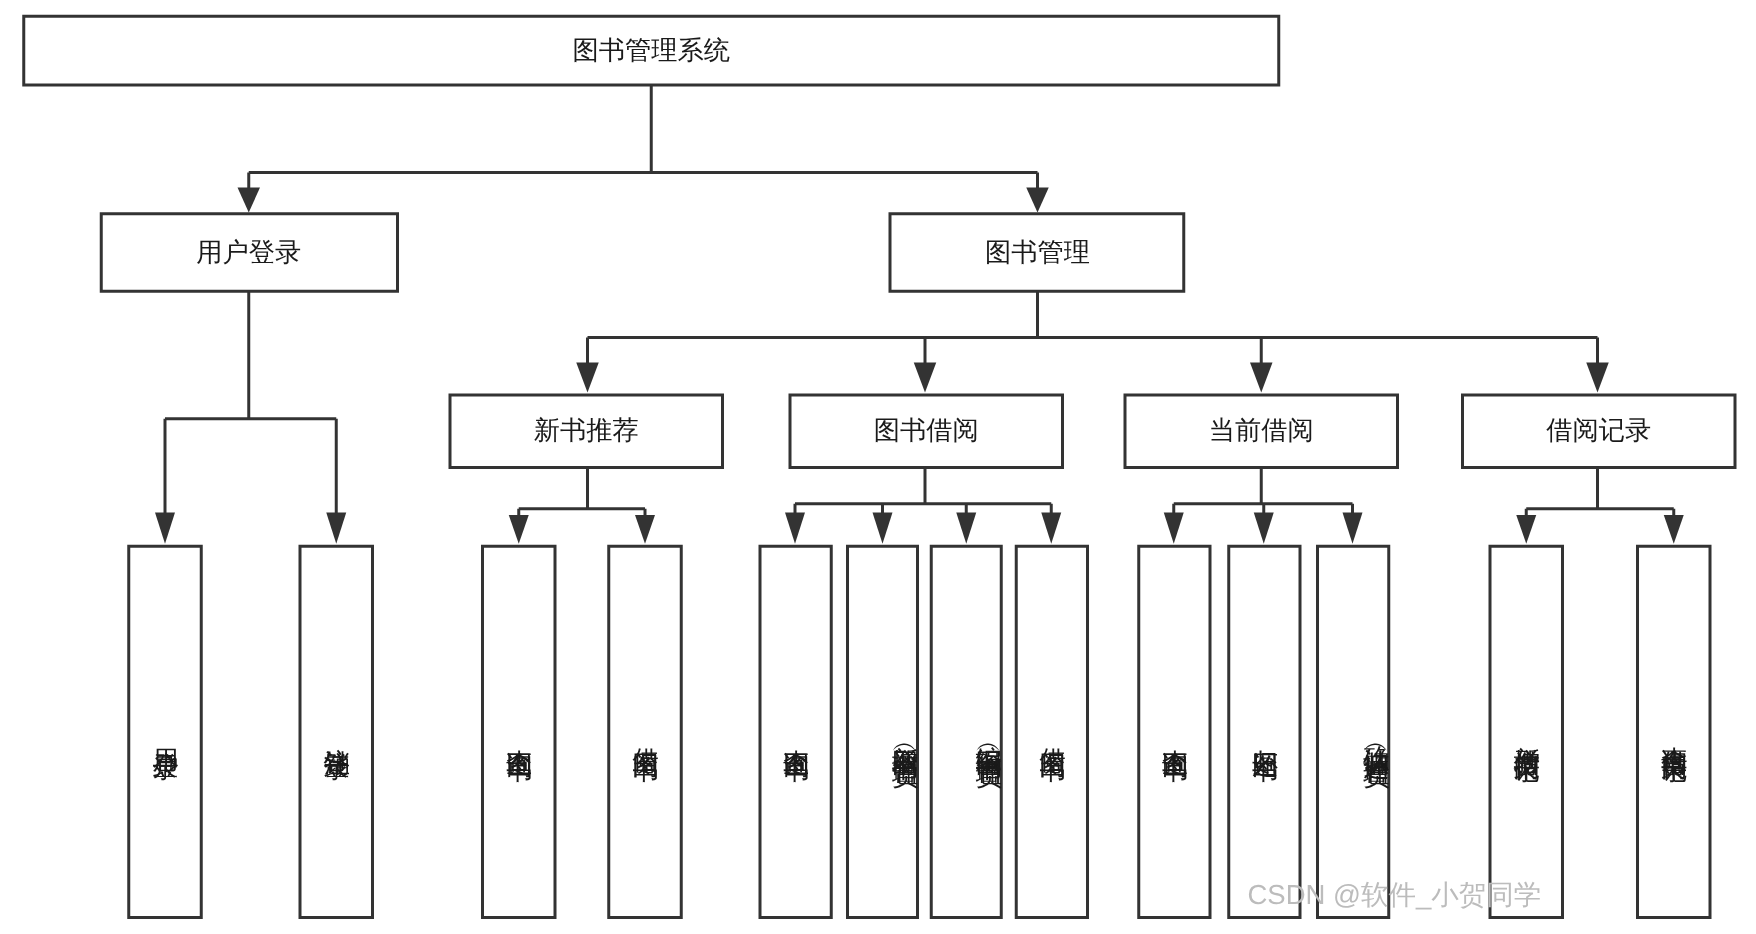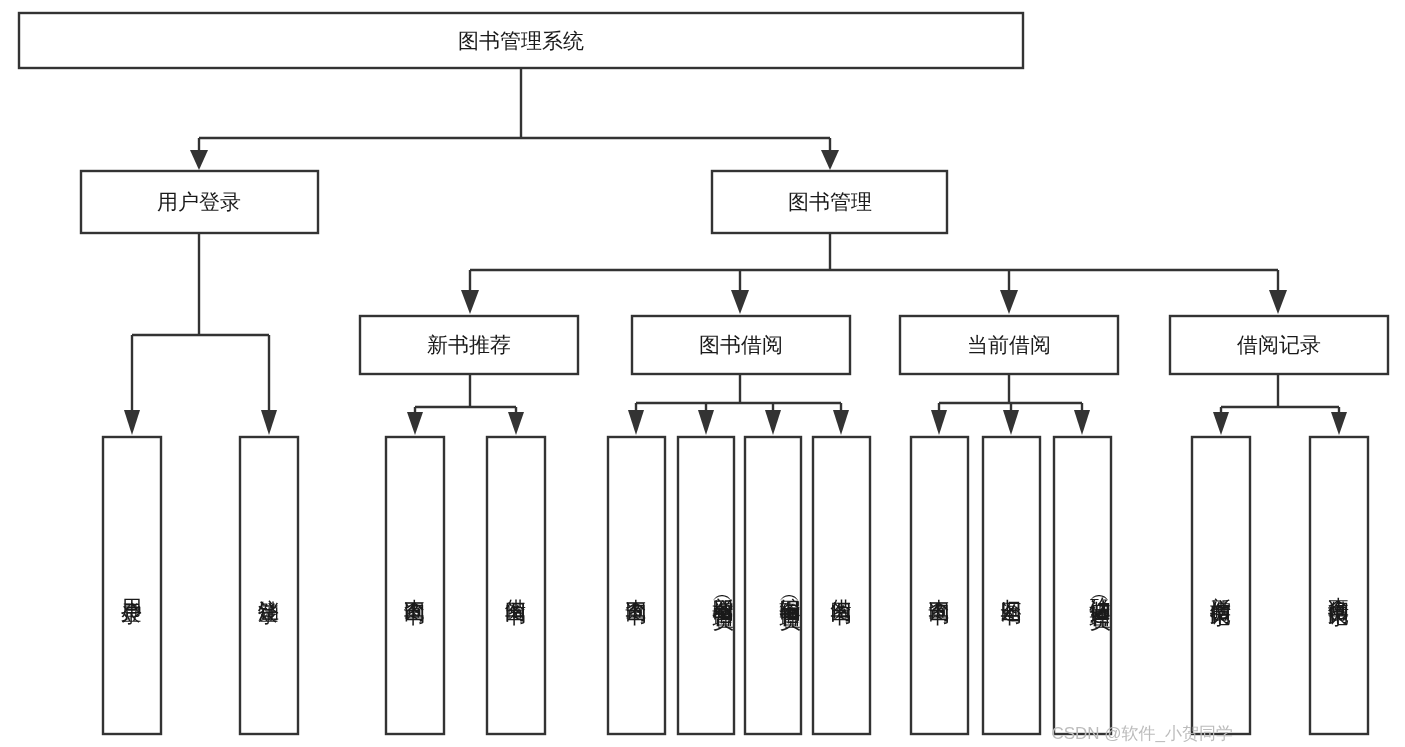--- a/index.html
+++ b/index.html
@@ -60,23 +60,23 @@
     position: absolute;
     display: flex;
     align-items: center;
     justify-content: center;
     white-space: nowrap;
     user-select: none;
   }
   .watermark {
     position: absolute;
     right: 8px;
-    bottom: 2px;
-    font-family: "Liberation Sans", "DejaVu Sans", sans-serif;
-    font-size: 17px;
+    bottom: 16px;
+    font-family: "Liberation Sans", "DejaVu Sans", sans-serif;
+    font-size: 22px;
     color: #bcbcbc;
     white-space: nowrap;
     user-select: none;
   }
 </style>
 </head>
 <body>
 
 <div id="diagram-root">
 

